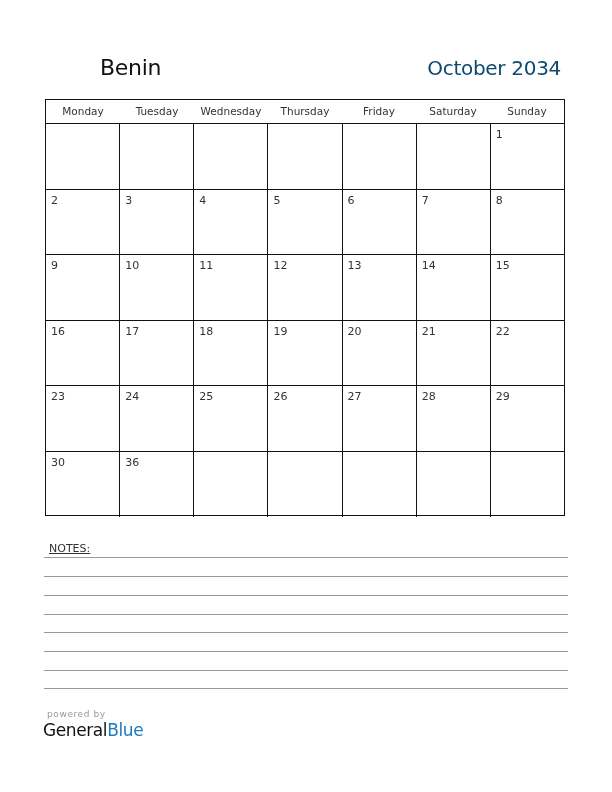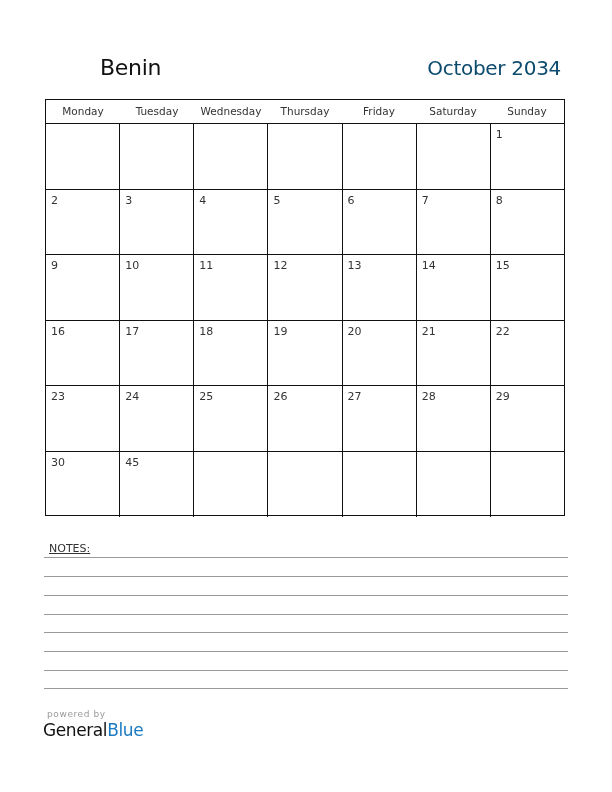--- a/index.html
+++ b/index.html
@@ -152,21 +152,21 @@
         </div>
         <div class="day">
           <span>29</span>
         </div>
       </div>
       <div class="week">
         <div class="day">
           <span>30</span>
         </div>
         <div class="day">
-          <span>45</span>
+          <span>36</span>
         </div>
         <div class="day">
           <span></span>
         </div>
         <div class="day">
           <span></span>
         </div>
         <div class="day">
           <span></span>
         </div>

